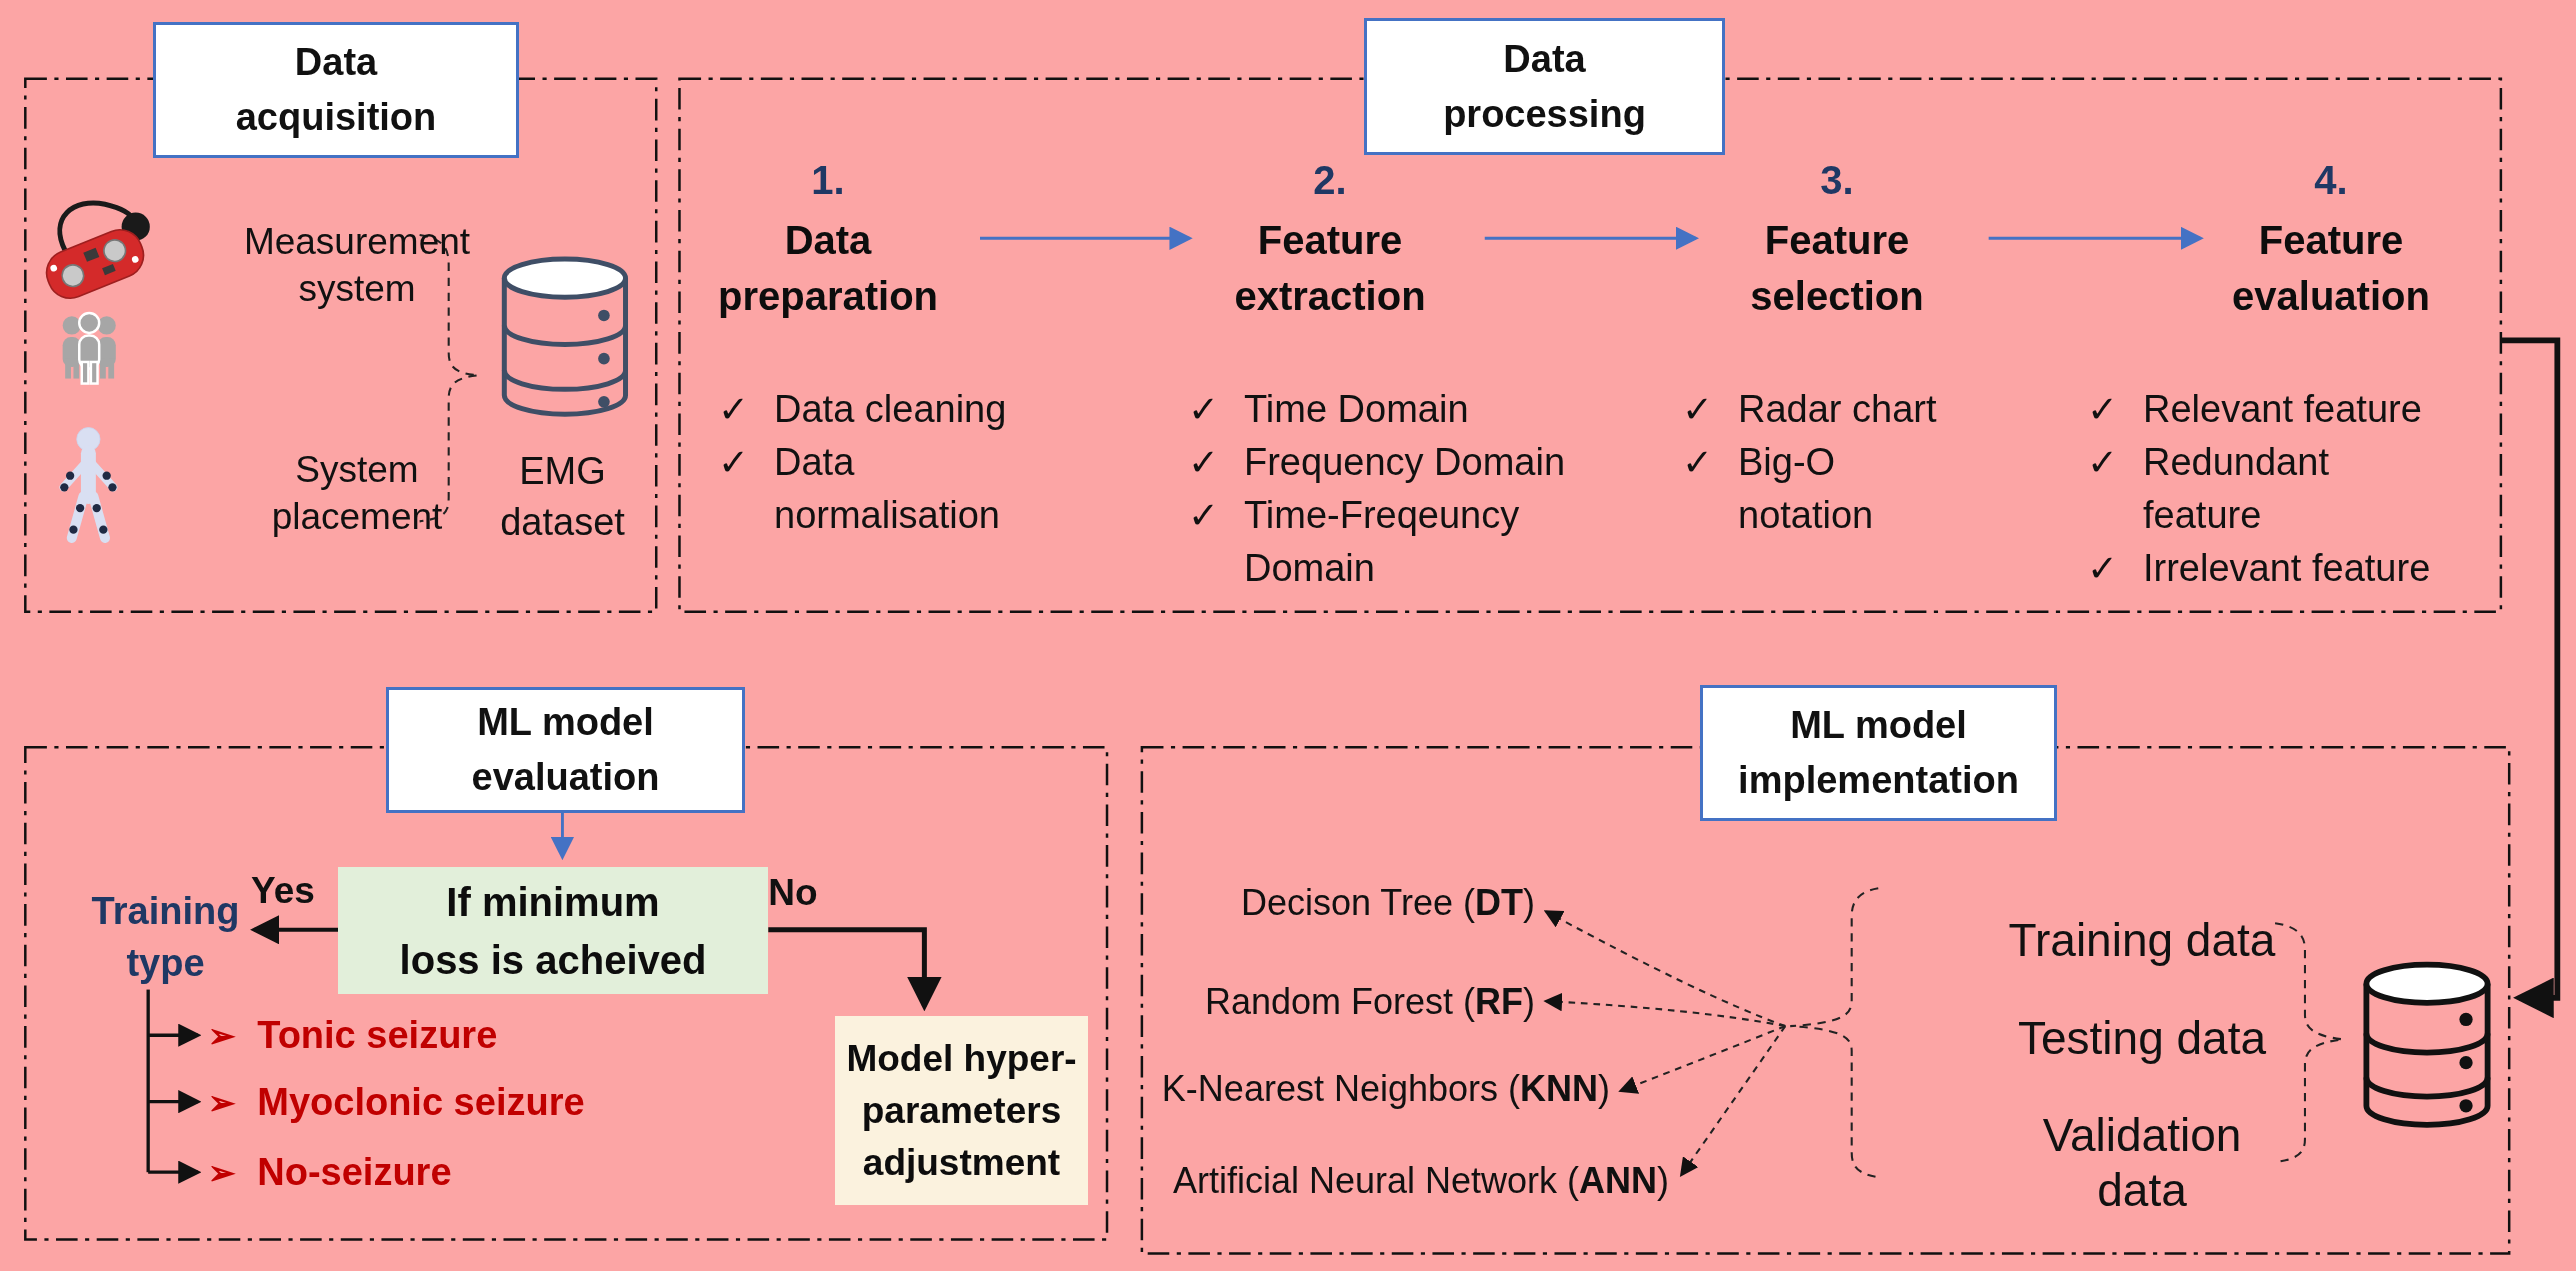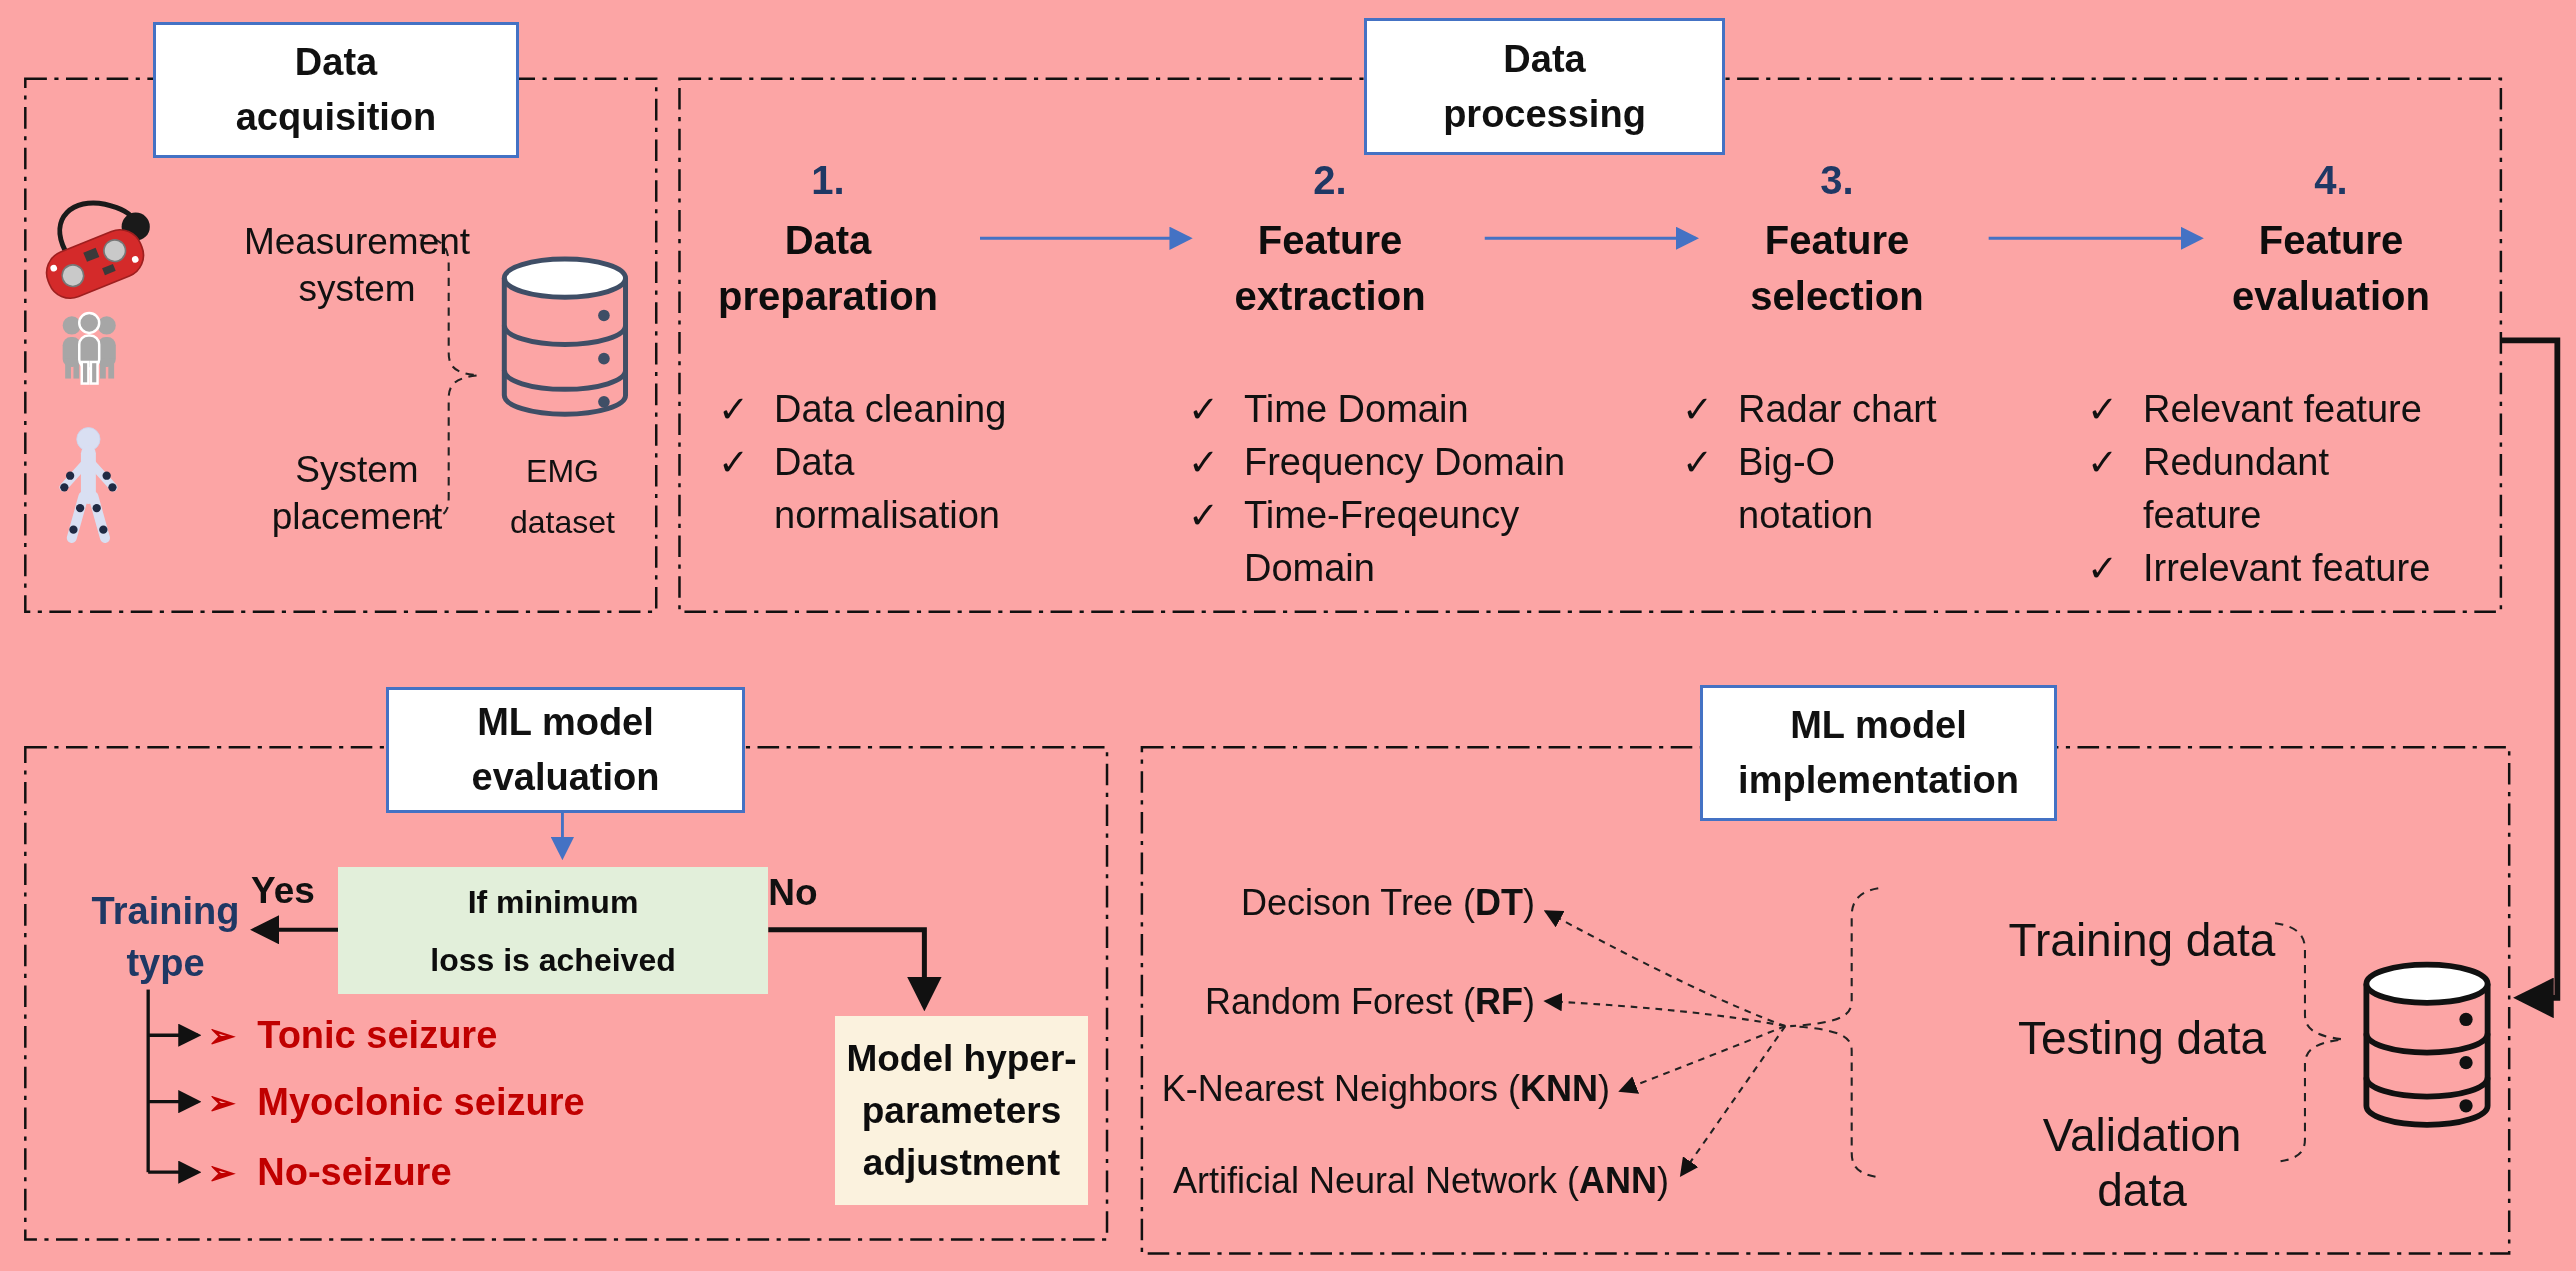--- a/index.html
+++ b/index.html
@@ -8,24 +8,24 @@
   svg.layer{position:absolute;left:0;top:0;width:2576px;height:1271px;}
   .ttl{position:absolute;background:#fff;border:3.3px solid #4472C4;display:flex;flex-direction:column;
        align-items:center;justify-content:center;text-align:center;font-weight:bold;font-size:38px;line-height:55px;}
   .stepnum{position:absolute;width:432px;text-align:center;font-weight:bold;font-size:40px;color:#1F3864;}
   .steptitle{position:absolute;width:432px;text-align:center;font-weight:bold;font-size:40px;line-height:56px;color:#0d0d0d;}
   .cl{position:absolute;font-size:38px;line-height:53px;}
   .cl-row{display:flex;}
   .ck{width:56px;font-size:37px;flex:0 0 56px;}
   .ck.hide{visibility:hidden;}
   .lbl{position:absolute;text-align:center;font-size:37px;line-height:47px;}
-  .dbl{position:absolute;text-align:center;font-size:32px;line-height:51px;}
+  .dbl{position:absolute;text-align:center;font-size:38px;line-height:51px;}
   .greenbox{position:absolute;left:338px;top:867px;width:430px;height:127px;background:#E2EFDA;
        display:flex;flex-direction:column;align-items:center;justify-content:center;
-       font-weight:bold;font-size:32px;line-height:58px;color:#0d0d0d;}
+       font-weight:bold;font-size:40px;line-height:58px;color:#0d0d0d;}
   .creambox{position:absolute;left:835px;top:1016px;width:253px;height:189px;background:#FBF2DE;
        display:flex;flex-direction:column;align-items:center;justify-content:center;
        font-weight:bold;font-size:37px;line-height:52px;color:#0d0d0d;}
   .yesno{position:absolute;width:100px;text-align:center;font-weight:bold;font-size:37px;}
   .seizure{position:absolute;left:66px;top:885px;width:199px;text-align:center;
        font-weight:bold;font-size:38px;line-height:52px;color:#1F3864;}
   .redrow{position:absolute;display:flex;align-items:center;height:55px;color:#C00000;font-weight:bold;font-size:38px;}
   .chev{font-size:33px;margin-right:21.6px;}
   .model{position:absolute;height:55px;line-height:55px;font-size:36px;white-space:nowrap;}
   .model b{font-weight:bold;}

